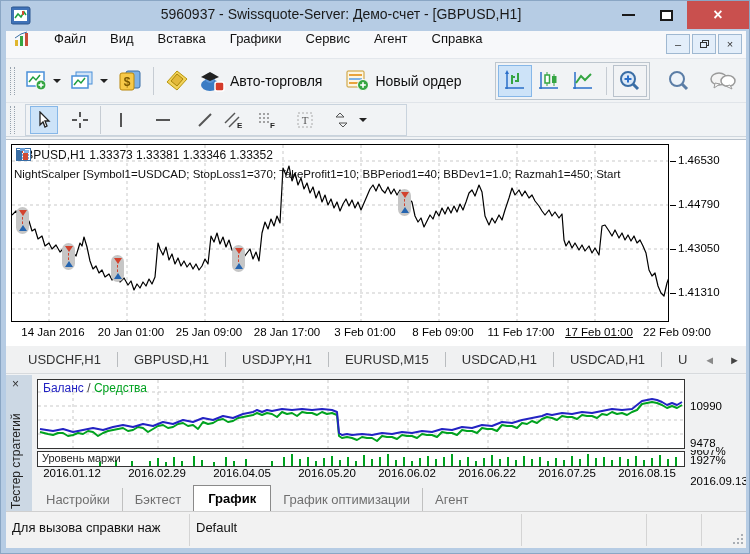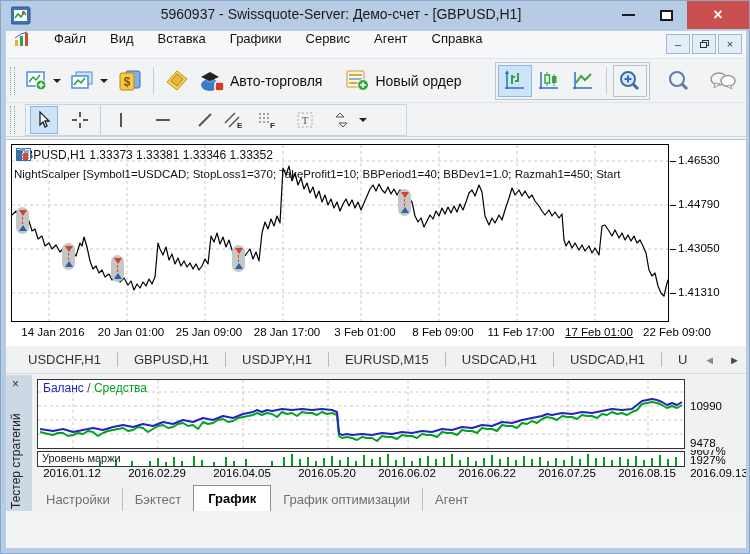--- a/index.html
+++ b/index.html
@@ -514,22 +514,31 @@
         <span class="ttab">Агент</span>
       </div>
     <div class="t-xlab" style="left: 66px;">2016.01.12</div>
         <div class="t-xlab" style="left: 151px;">2016.02.29</div>
         <div class="t-xlab" style="left: 236px;">2016.04.05</div>
         <div class="t-xlab" style="left: 321px;">2016.05.20</div>
         <div class="t-xlab" style="left: 401px;">2016.06.02</div>
         <div class="t-xlab" style="left: 481px;">2016.06.22</div>
         <div class="t-xlab" style="left: 561px;">2016.07.25</div>
         <div class="t-xlab" style="left: 641px;">2016.08.15</div>
-        <div class="t-xlab" style="left: 713px;">2016.09.13</div>
+        <div class="t-xlab" style="left: 713px; margin-top: 8px;">2016.09.13</div>
         <div class="t-ylab under" style="top: 71px;">9607%</div>
         <div class="t-ylab over" style="top: 26px;">10990</div>
         <div class="t-ylab over" style="top: 63px;">9478</div>
         <div class="t-ylab over" style="top: 80px;">1927%</div>
       </div>
 
+    <div class="statusbar">
+      <span class="sb-cell" style="left:6px;width:176px;">Для вызова справки наж</span>
+      <span class="sb-div" style="left:183px;"></span>
+      <span class="sb-cell" style="left:190px;width:300px;">Default</span>
+      <span class="sb-div" style="left:515px;"></span>
+      <span class="sb-div" style="left:640px;"></span>
+      <span class="sb-div" style="left:695px;"></span>
+      <span class="grip"></span>
+    </div>
 
   </div>
 </div>
 
 </body></html>

